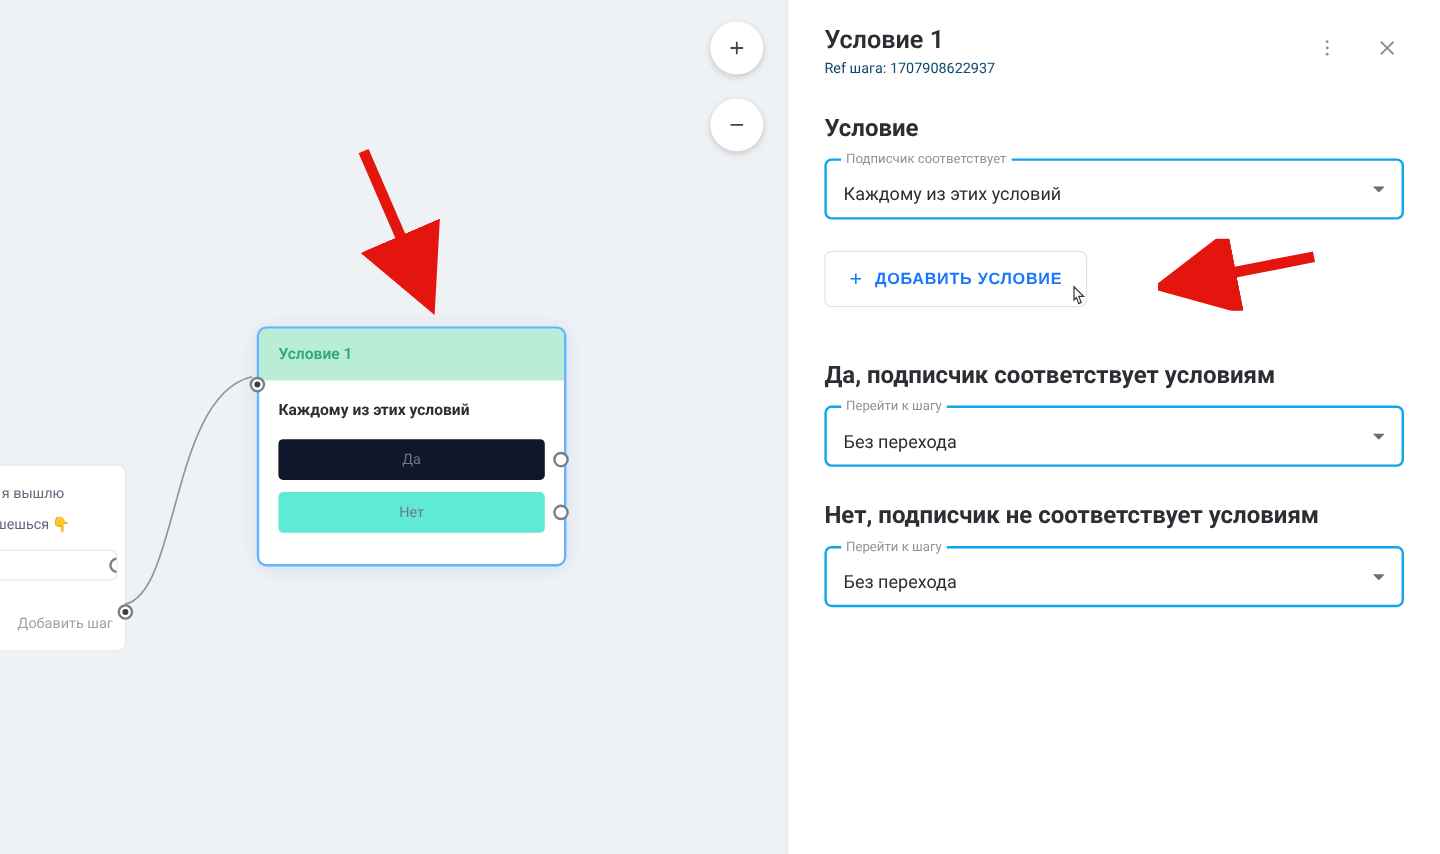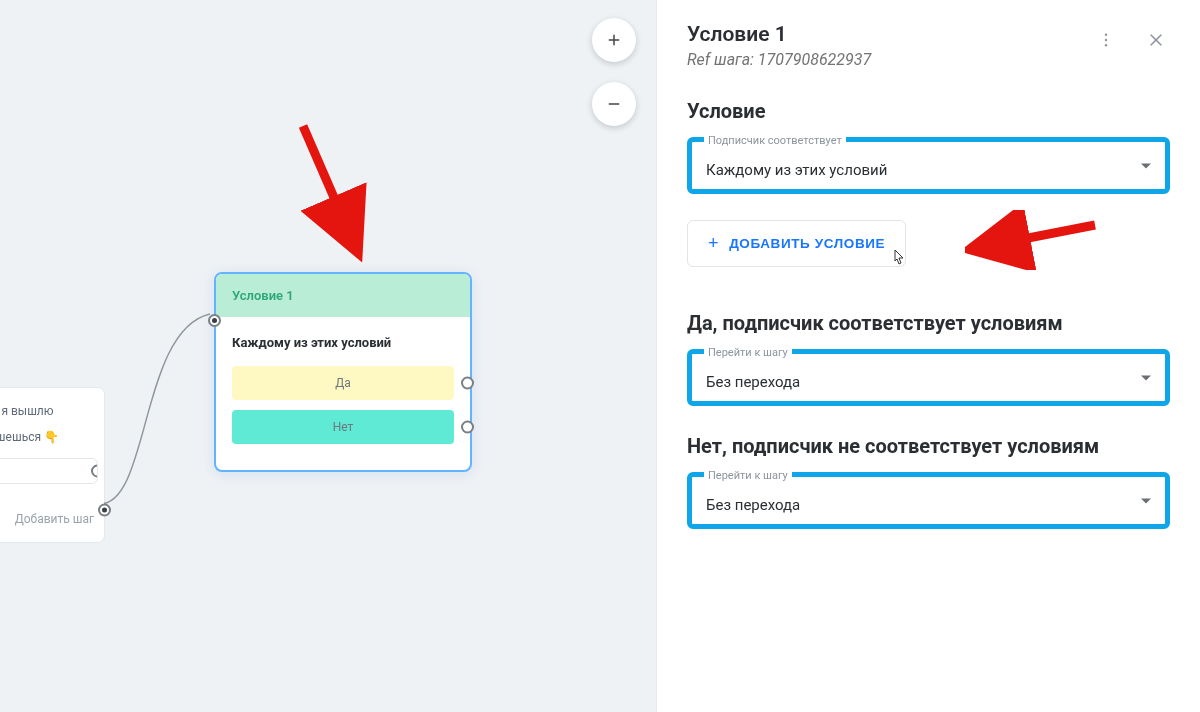--- a/index.html
+++ b/index.html
@@ -51,51 +51,51 @@
   .cond-header {
     background: #b9edd6; color: #2fa876; font-weight: 600; font-size: 13px;
     padding: 14px 16px; border-radius: 6px 6px 0 0;
   }
   .cond-body { padding: 18px 16px 16px 16px; }
   .cond-sub { font-size: 13px; font-weight: 700; color: #2b2f33; margin-bottom: 16px; }
   .cond-btn {
     position: relative; height: 34px; border-radius: 4px; display:flex; align-items:center; justify-content:center;
     font-size: 12px; color: #6e7680; margin-bottom: 10px;
   }
-  .cond-btn.yes { background: #fef9c3; }
+  .cond-btn.yes { background: #0f172a; }
   .cond-btn.no  { background: #5eead4; }
   .cond-btn .out-port { position:absolute; right:-20px; top:50%; transform:translateY(-50%); }
 
   
   .conn-svg { position:absolute; left:0; top:0; width:656px; height:712px; pointer-events:none; }
 
   
   .arrow { position:absolute; pointer-events:none; }
 
   
   .panel {
     flex: 0 0 544px; height: 100%; background: #fff; border-left: 1px solid #e6e9ed;
     padding: 22px 30px 0 30px; display:flex; flex-direction:column; gap: 0;
   }
   .phead { display:flex; align-items:flex-start; }
   .phead-left { flex:1; }
   .ptitle { font-size: 21px; font-weight: 600; color: #2b2f33; }
-  .pref { font-size: 16px; color: #737373; margin-top: 4px; font-style: italic; }
+  .pref { font-size: 12px; color: #0c4a6e; margin-top: 4px; }
   .phead-actions { display:flex; align-items:center; gap: 22px; margin-top:4px; }
   .icon-btn {
     width: 28px; height: 28px; display:flex; align-items:center; justify-content:center;
     cursor:pointer; color:#8d949c; border:none; background:transparent;
   }
   .icon-btn svg { width:18px; height:18px; }
 
   .section { margin-top: 30px; }
   .section h3 { font-size: 20px; font-weight: 700; color: #2b2f33; margin-bottom: 14px; }
 
   .select-field {
-    position: relative; border: 5px solid #0ea5e9; border-radius: 6px;
+    position: relative; border: 2px solid #0ea5e9; border-radius: 6px;
     padding: 18px 14px 10px 14px; cursor:pointer; background:#fff;
   }
   .select-field .float-label {
     position:absolute; top:-8px; left:12px; background:#fff; padding:0 4px;
     font-size: 11px; color:#8d949c;
   }
   .select-field .value { font-size: 15px; color:#2b2f33; }
   .select-field .caret { position:absolute; right:14px; top:50%; transform:translateY(-50%); }
   .select-field .caret svg { width:10px; height:10px; fill:#6a6f75; }
 

